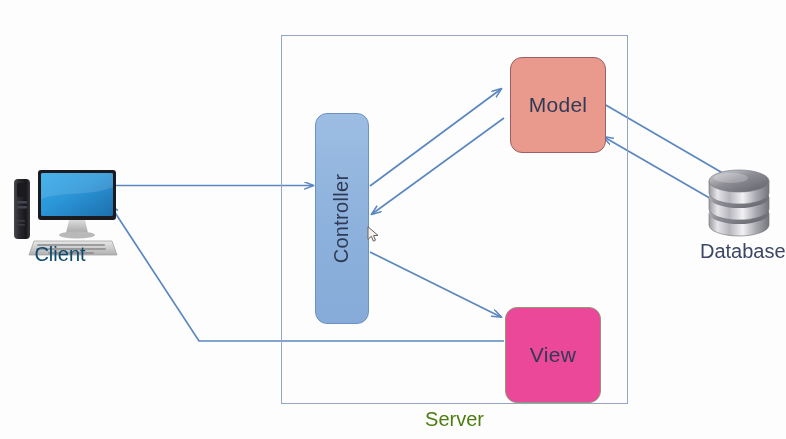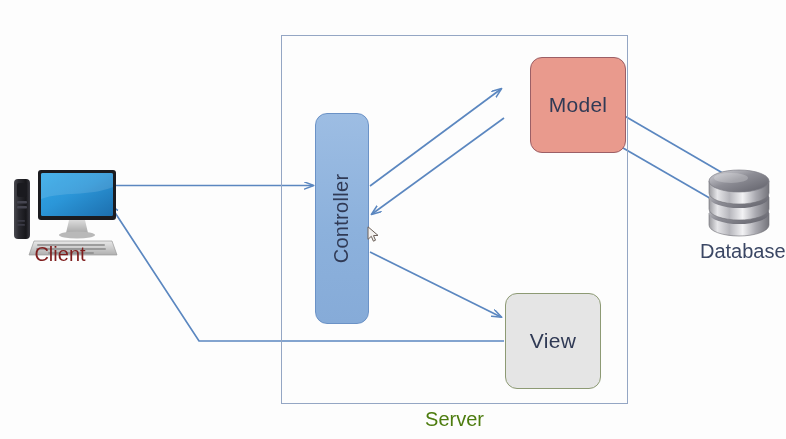--- a/index.html
+++ b/index.html
@@ -49,30 +49,30 @@
     width: 54px; height: 211px;
     background: linear-gradient(180deg, #9dbde3 0%, #8cb1dc 55%, #86abd8 100%);
     border: 1px solid #6b92c6;
   }
   #node-controller .node-label {
     transform: rotate(-90deg);
     font-size: 20px;
   }
 
   #node-model {
-    left: 530px; top: 57px;
+    left: 510px; top: 57px;
     width: 96px; height: 96px;
     background: #e99a8d;
     border: 1px solid #9c5f66;
   }
 
   #node-view {
-    left: 505px; top: 293px;
+    left: 505px; top: 307px;
     width: 96px; height: 96px;
-    background: #e5e5e5;
+    background: #ec4899;
     border: 1px solid #8d9a74;
   }
 
   
   #server-box {
     position: absolute;
     left: 281px; top: 35px;
     width: 347px; height: 369px;
     box-sizing: border-box;
     border: 1px solid #94a6c4;
@@ -92,21 +92,21 @@
     position: absolute;
     left: 8px; top: 165px;
     width: 120px; height: 100px;
   }
   #client-caption {
     position: absolute;
     left: 0px; top: 243px;
     width: 120px;
     text-align: center;
     font-size: 20px;
-    color: #7f1d1d;
+    color: #0c4a6e;
   }
 
   
   #db-group {
     position: absolute;
     left: 704px; top: 163px;
     width: 70px; height: 80px;
   }
   #db-caption {
     position: absolute;

